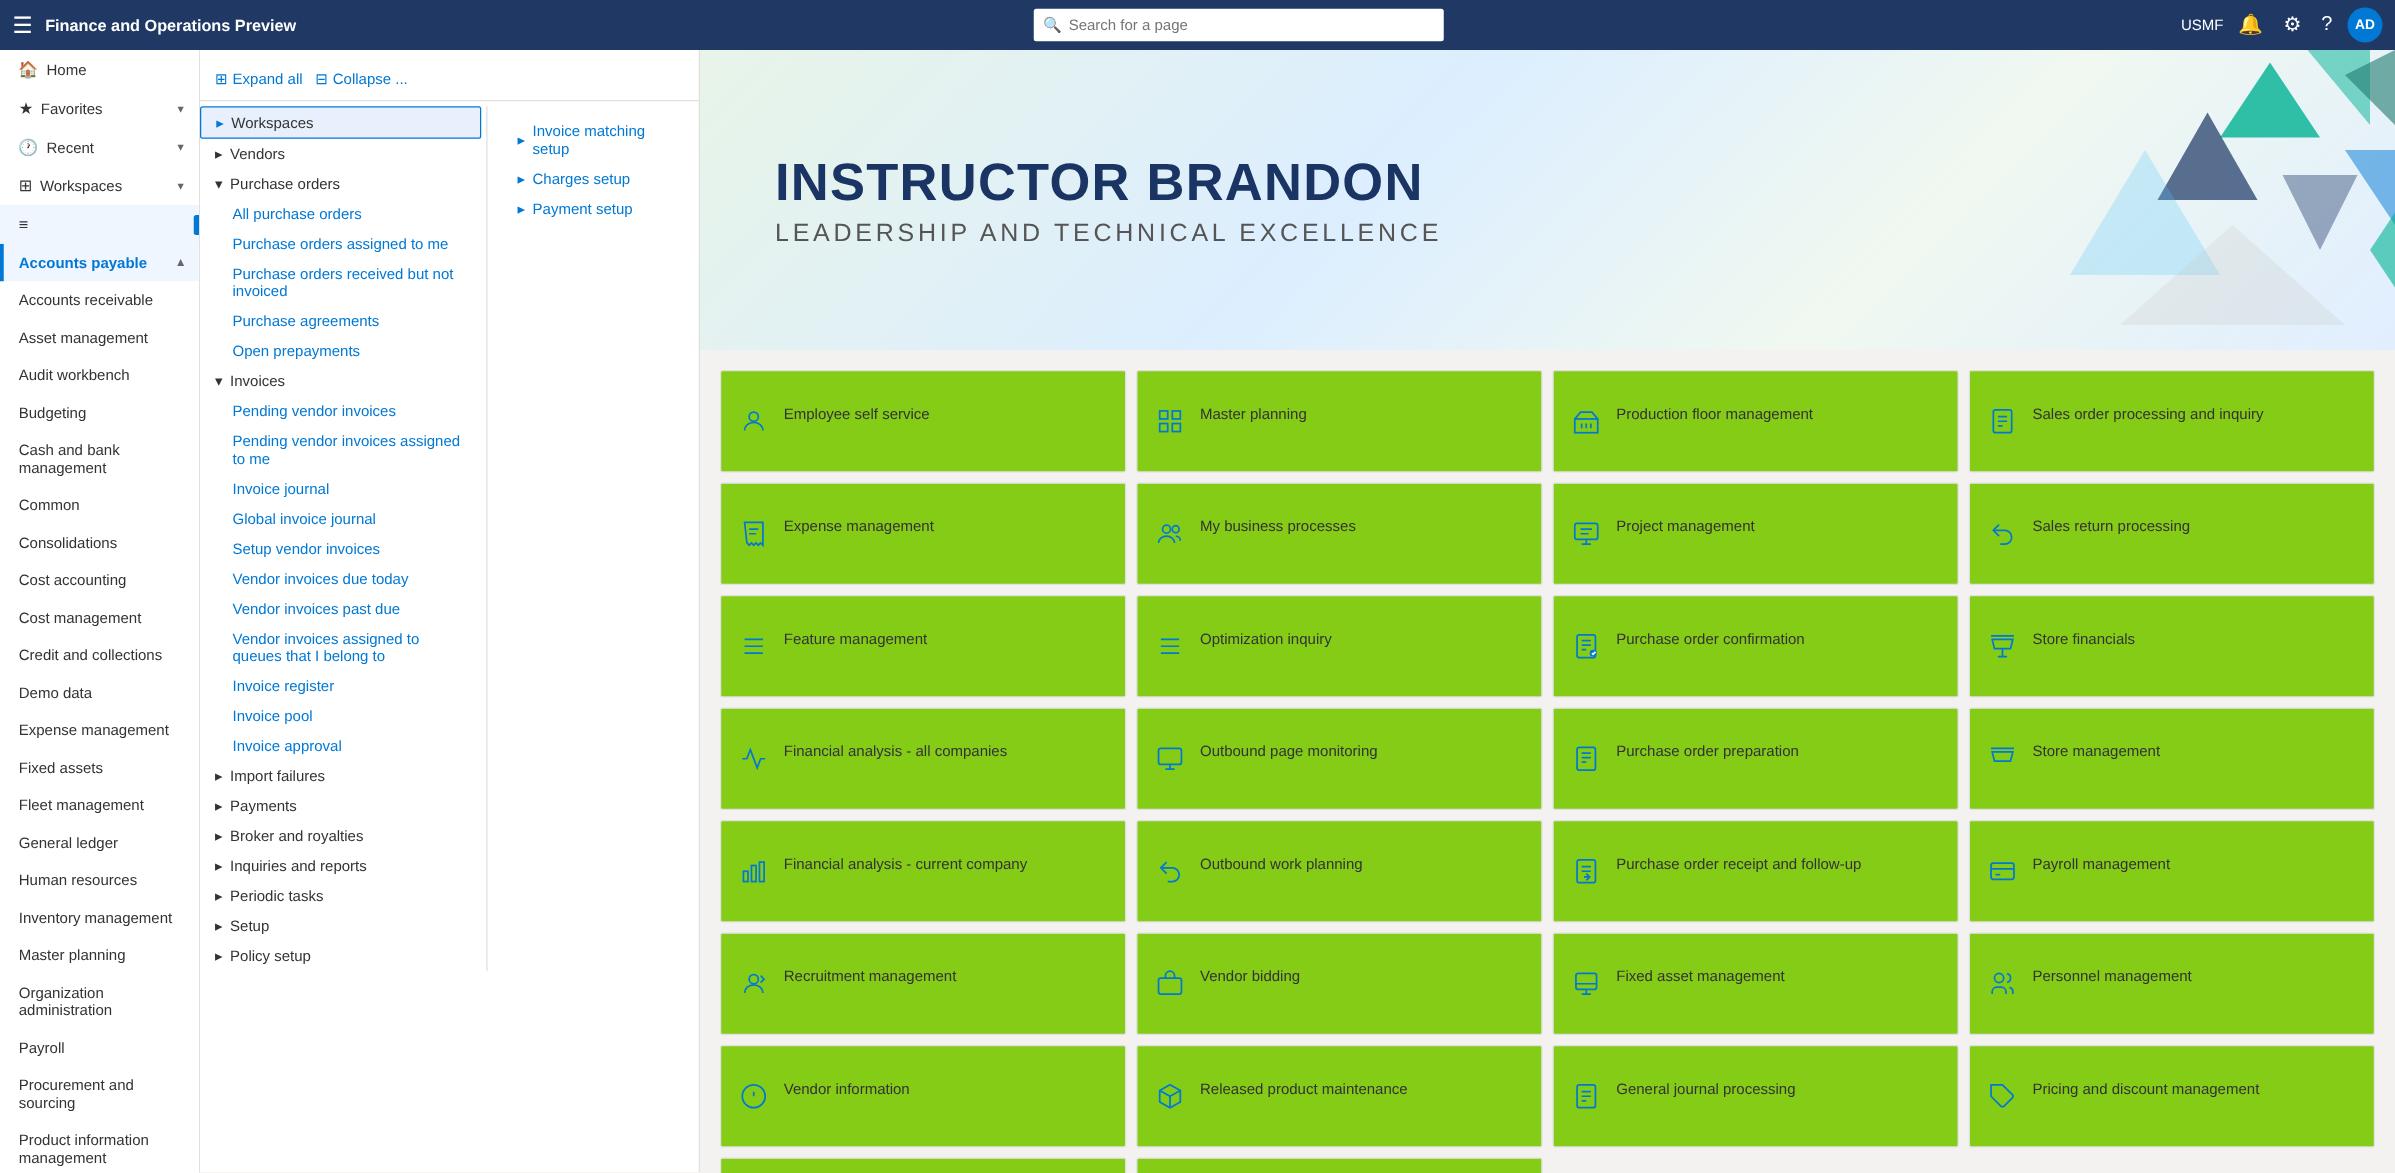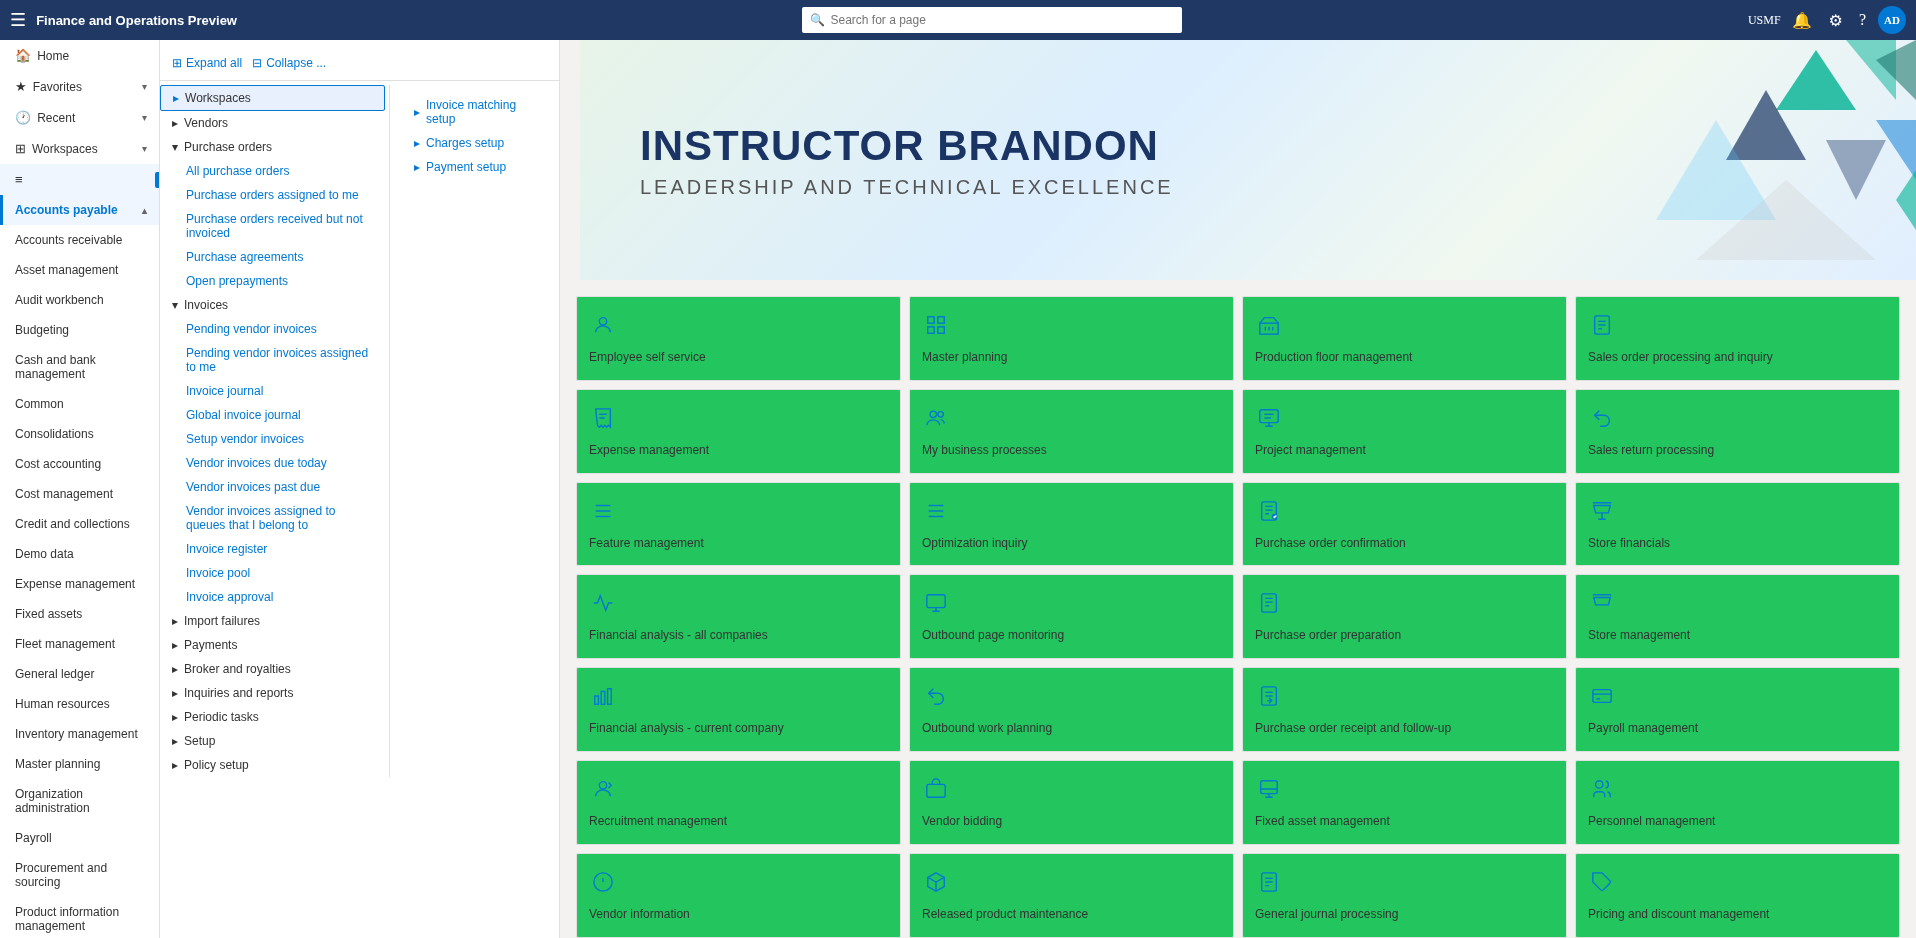--- a/index.html
+++ b/index.html
@@ -18,21 +18,21 @@
       z-index: 100;
     }
     .topbar-hamburger { font-size: 18px; margin-right: 10px; cursor: pointer; }
     .topbar-title { font-size: 13px; font-weight: 600; color: white; flex: 0 0 auto; }
     .topbar-search {
       flex: 1;
       display: flex;
       justify-content: center;
     }
     .topbar-search input {
-      width: 380px;
+      width: 328px;
       height: 26px;
       border: none;
       border-radius: 2px;
       padding: 0 27px 0 28px;
       font-size: 12px;
       background: white;
     }
     .topbar-search-wrap { position: relative; }
     .topbar-search-wrap .search-ico {
       position: absolute;
@@ -41,21 +41,20 @@
       transform: translateY(-50%);
       color: #666;
       font-size: 12px;
     }
     .topbar-right {
       display: flex;
       align-items: center;
       gap: 8px;
       color: white;
       font-size: 12px;
-      font-family: Liberation Serif, serif;
     }
     .topbar-right .icon-btn { cursor: pointer; padding: 4px; font-size: 16px; }
     .avatar {
       width: 28px; height: 28px;
       background: #0078d4;
       border-radius: 50%;
       display: flex; align-items: center; justify-content: center;
       font-size: 11px; font-weight: 700; color: white;
     }
 
@@ -151,21 +150,20 @@
 
     
     .hero {
       background: linear-gradient(135deg, #e8f4e8 0%, #dceeff 40%, #f0f8f0 70%, #e0eeff 100%);
       height: 240px;
       position: relative;
       overflow: hidden;
       display: flex;
       align-items: center;
       padding-left: 60px;
-      margin-left: 20px;
     }
     .hero-shapes {
       position: absolute;
       right: 0; top: 0;
       width: 400px; height: 240px;
     }
     .hero-text h1 {
       font-size: 42px;
       font-weight: 800;
       color: #1a3464;
@@ -180,30 +178,29 @@
     }
 
     
     .workspace-grid {
       padding: 16px;
       display: grid;
       grid-template-columns: repeat(4, 1fr);
       gap: 8px;
     }
     .ws-card {
-      background: #22c55e;
+      background: #84cc16;
       border: 1px solid #e0e0e0;
       border-radius: 2px;
-      padding: 14px 12px;
+      padding: 26px 12px;
       display: flex;
       align-items: flex-start;
       gap: 10px;
       cursor: pointer;
       min-height: 72px;
-      flex-direction: column;
     }
     .ws-card-icon {
       width: 28px; height: 28px;
       flex-shrink: 0;
       display: flex; align-items: center; justify-content: center;
       color: #0078d4;
       font-size: 18px;
     }
     .ws-card-label {
       font-size: 12px;

